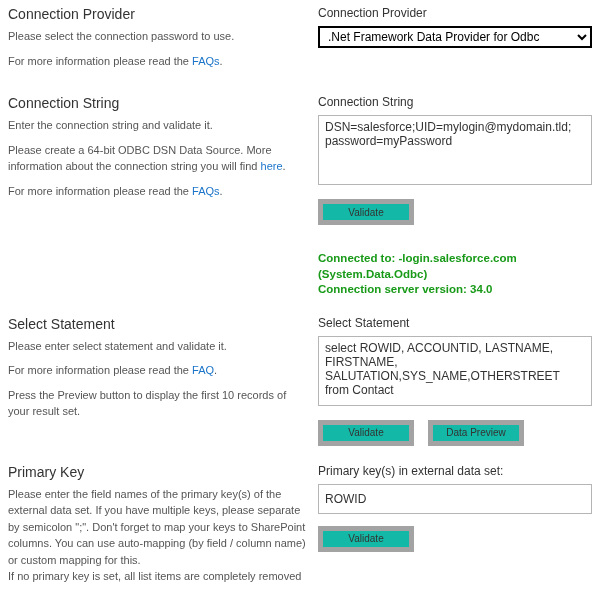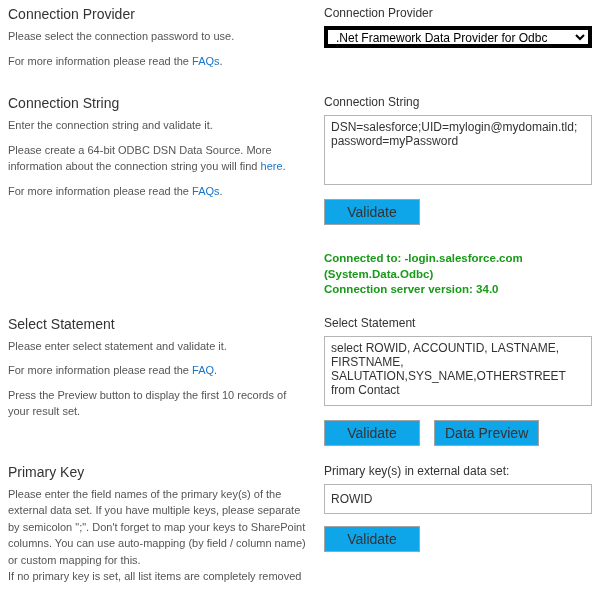--- a/index.html
+++ b/index.html
@@ -4,36 +4,36 @@
 <style>
   * { box-sizing: border-box; margin: 0; padding: 0; }
   body {
     font-family: "Segoe UI", Arial, sans-serif;
     font-size: 11px;
     color: #444;
     background: #fff;
     width: 600px;
     padding: 6px 8px;
   }
-  .row { display: flex; gap: 16px; margin-bottom: 18px; }
+  .row { display: flex; gap: 10px; margin-bottom: 18px; }
   .left { width: 300px; flex-shrink: 0; }
   .right { flex: 1; }
   .section-title {
     font-size: 14px;
     color: #333;
     margin-bottom: 6px;
     font-weight: 400;
   }
   .desc { color: #555; line-height: 1.5; margin-bottom: 8px; }
   .link { color: #1a74c9; text-decoration: none; }
   .field-label { font-size: 12px; color: #333; margin-bottom: 6px; display:block; }
   select.drop {
     width: 100%;
     height: 22px;
-    border: 4px solid #000000;
+    border: 2px solid #000000;
     font-size: 12px;
     padding: 0 4px;
     background: #fff;
   }
   textarea.txt {
     width: 100%;
     height: 70px;
     border: 1px solid #b5b5b5;
     font-size: 12px;
     font-family: "Segoe UI", Arial, sans-serif;
@@ -46,23 +46,23 @@
     height: 22px;
     border: 1px solid #b5b5b5;
     font-size: 12px;
     padding: 14px 6px;
     color: #333;
   }
   .btn {
     display: inline-block;
     min-width: 96px;
     height: 26px;
-    border: 1px solid #a3a3a3;
-    background: #0ea5e9;
-    font-size: 14px;
+    border: 5px solid #a3a3a3;
+    background: #14b8a6;
+    font-size: 10px;
     color: #333;
     cursor: pointer;
     padding: 0 10px;
   }
   .btn-row { margin-top: 12px; display:flex; gap:14px; }
   .status {
     color: #189a18;
     font-weight: 700;
     font-size: 11.5px;
     line-height: 1.35;

